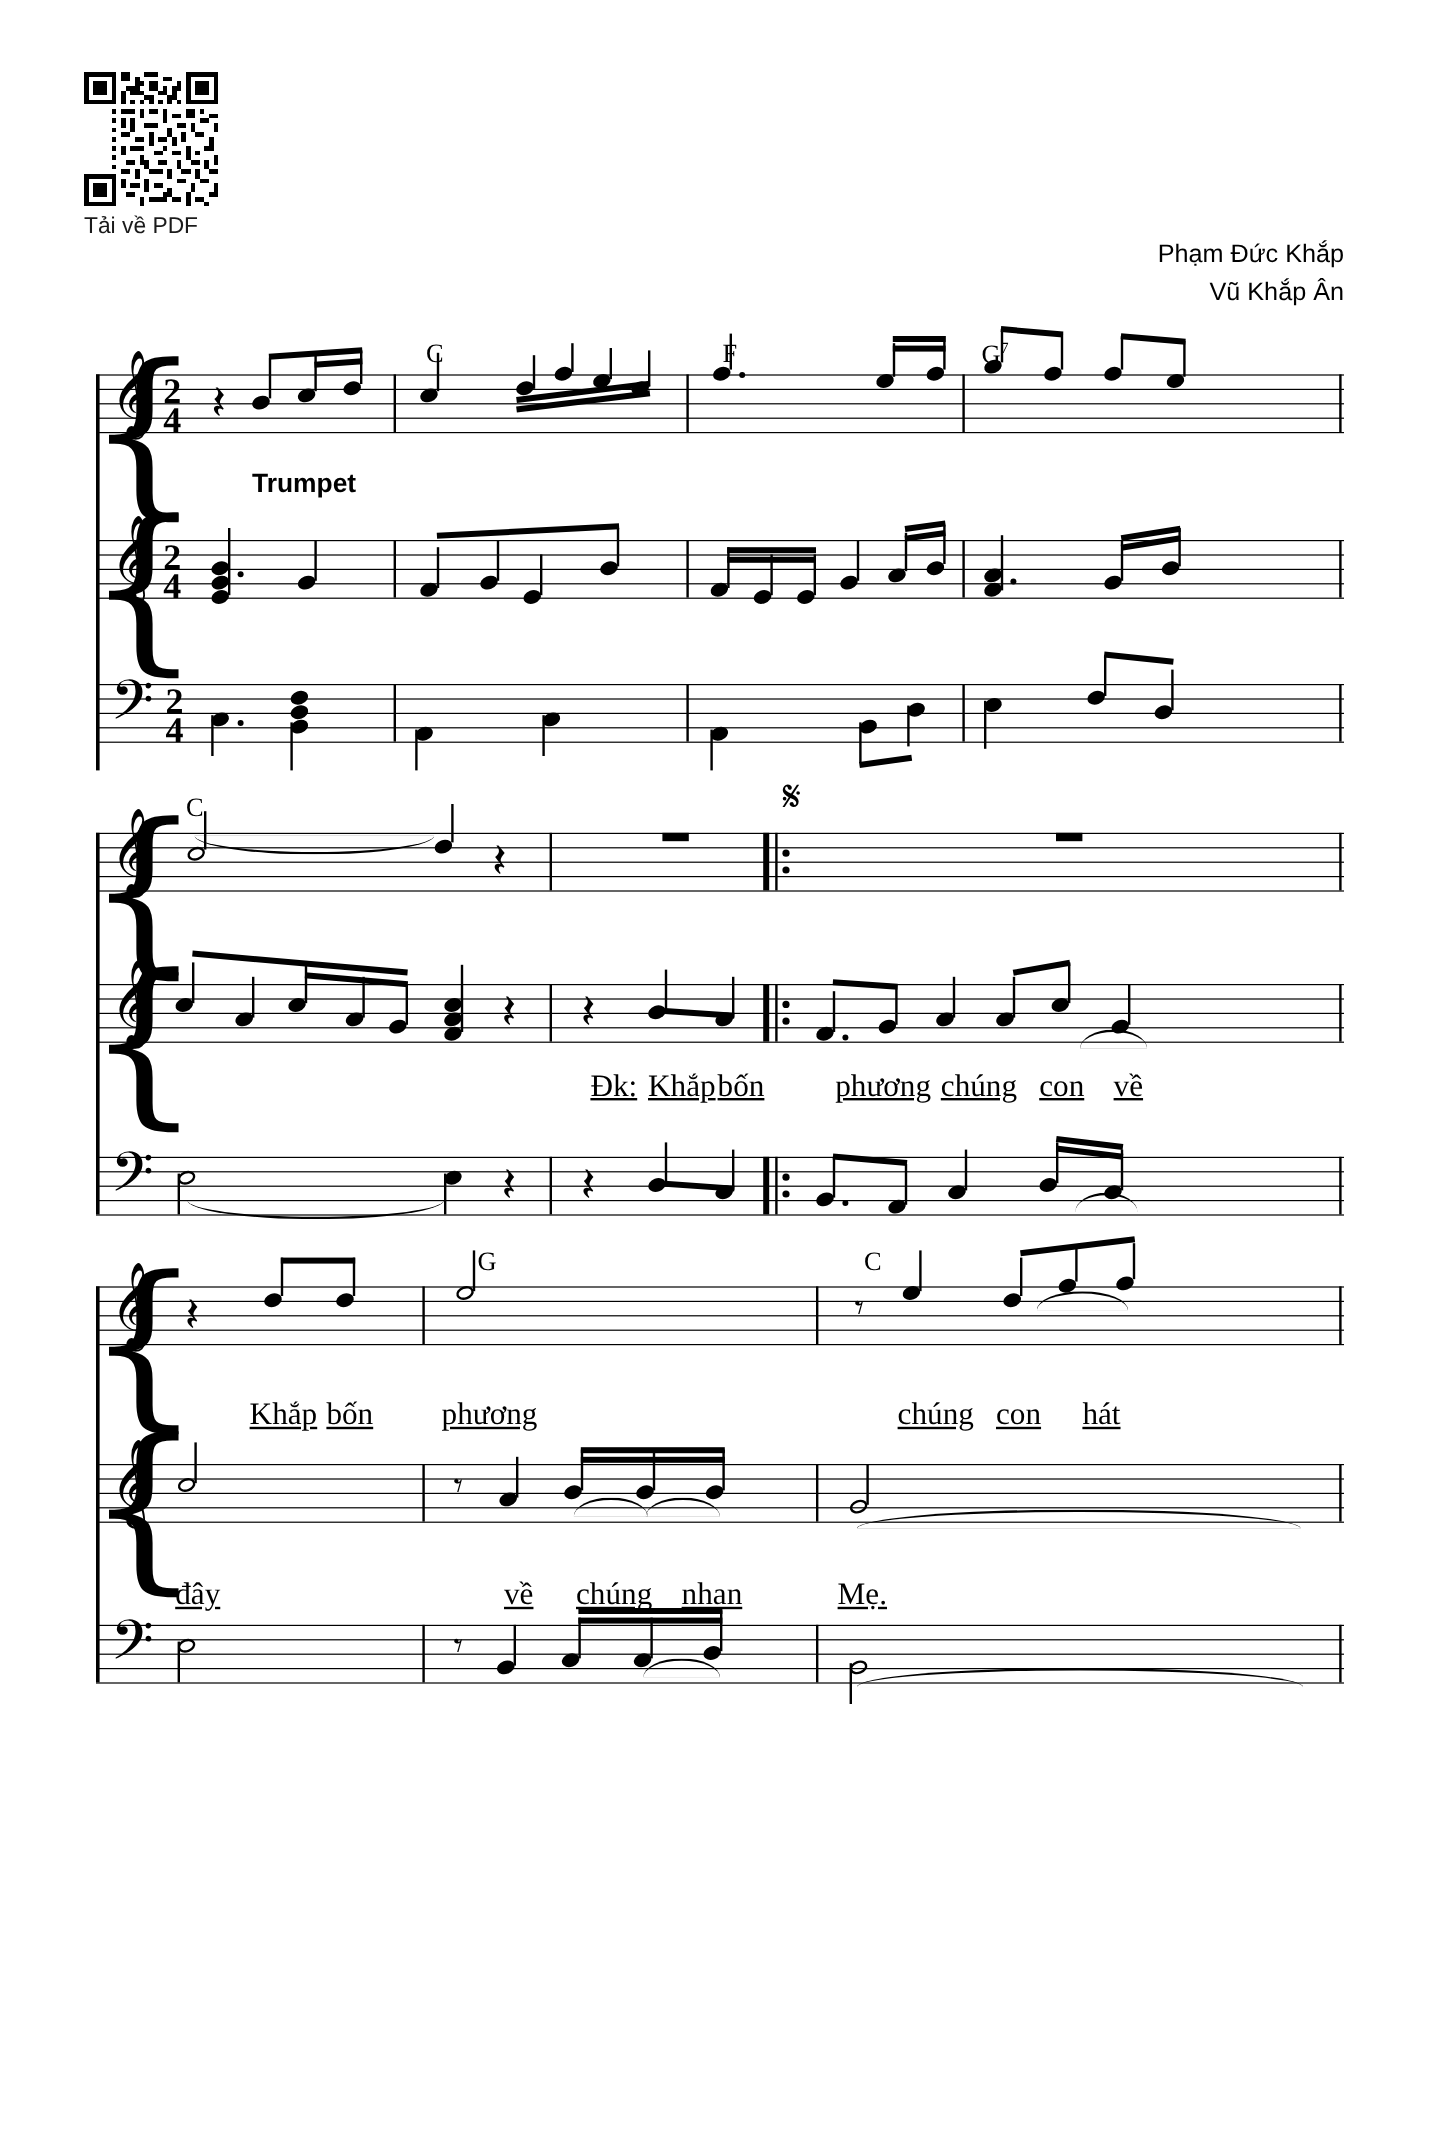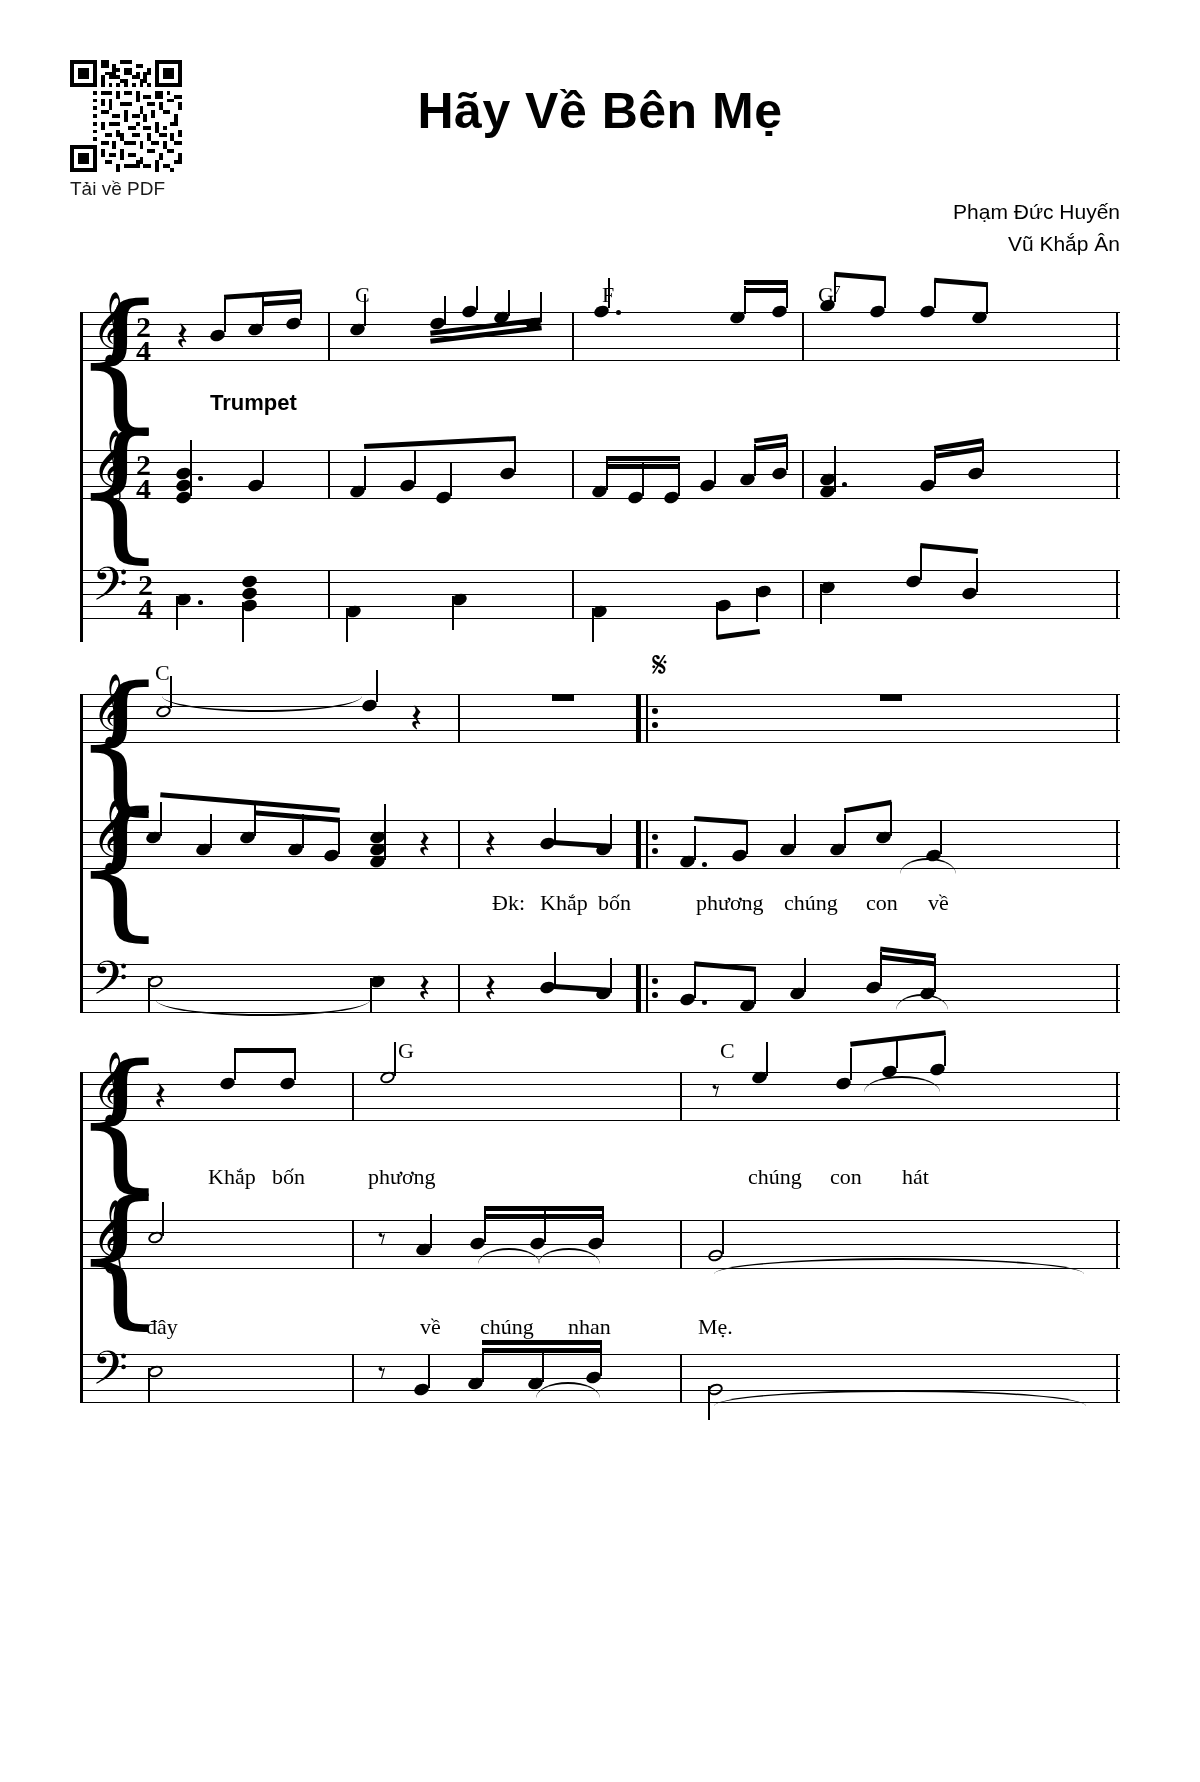--- a/index.html
+++ b/index.html
@@ -157,22 +157,23 @@
     position: absolute;
     font-family: "Liberation Sans", sans-serif;
     font-weight: bold;
     font-size: 22px;
   }
 
   
   .lyric {
     position: absolute;
     font-family: "Liberation Serif", serif;
-    font-size: 22px;
+    font-size: 26px;
     white-space: nowrap;
+    text-decoration: underline;
   }
 
   
   .notehead {
     position: absolute;
     width: 15px;
     height: 11px;
     background: #000;
     border-radius: 50%;
     transform: rotate(-20deg);
@@ -362,24 +363,23 @@
         <rect x="19" y="27" width="2" height="1"></rect>
           <rect x="22" y="26" width="1" height="3"></rect>
         <rect x="24" y="27" width="2" height="1"></rect>
           <rect x="27" y="26" width="2" height="1"></rect>
         <rect x="26" y="28" width="1" height="1"></rect>
       </g>
     </svg>
     <div class="qr-caption">Tải về PDF</div>
   </div>
 
-  <div class="song-title">Hãy Về Bên Mẹ</div>
 
   <div class="authors">
-    <div>Phạm Đức Huyến</div>
+    <div>Phạm Đức Khắp</div>
     <div>Vũ Khắp Ân</div>
   </div>
 
   <div class="system sys1">
 
     <div class="chord" style="left:275px; top:-8px;">C</div>
     <div class="chord" style="left:522px; top:-8px;">F</div>
     <div class="chord" style="left:738px; top:-8px;">
       <span>G</span><sup>7</sup>
     </div>

